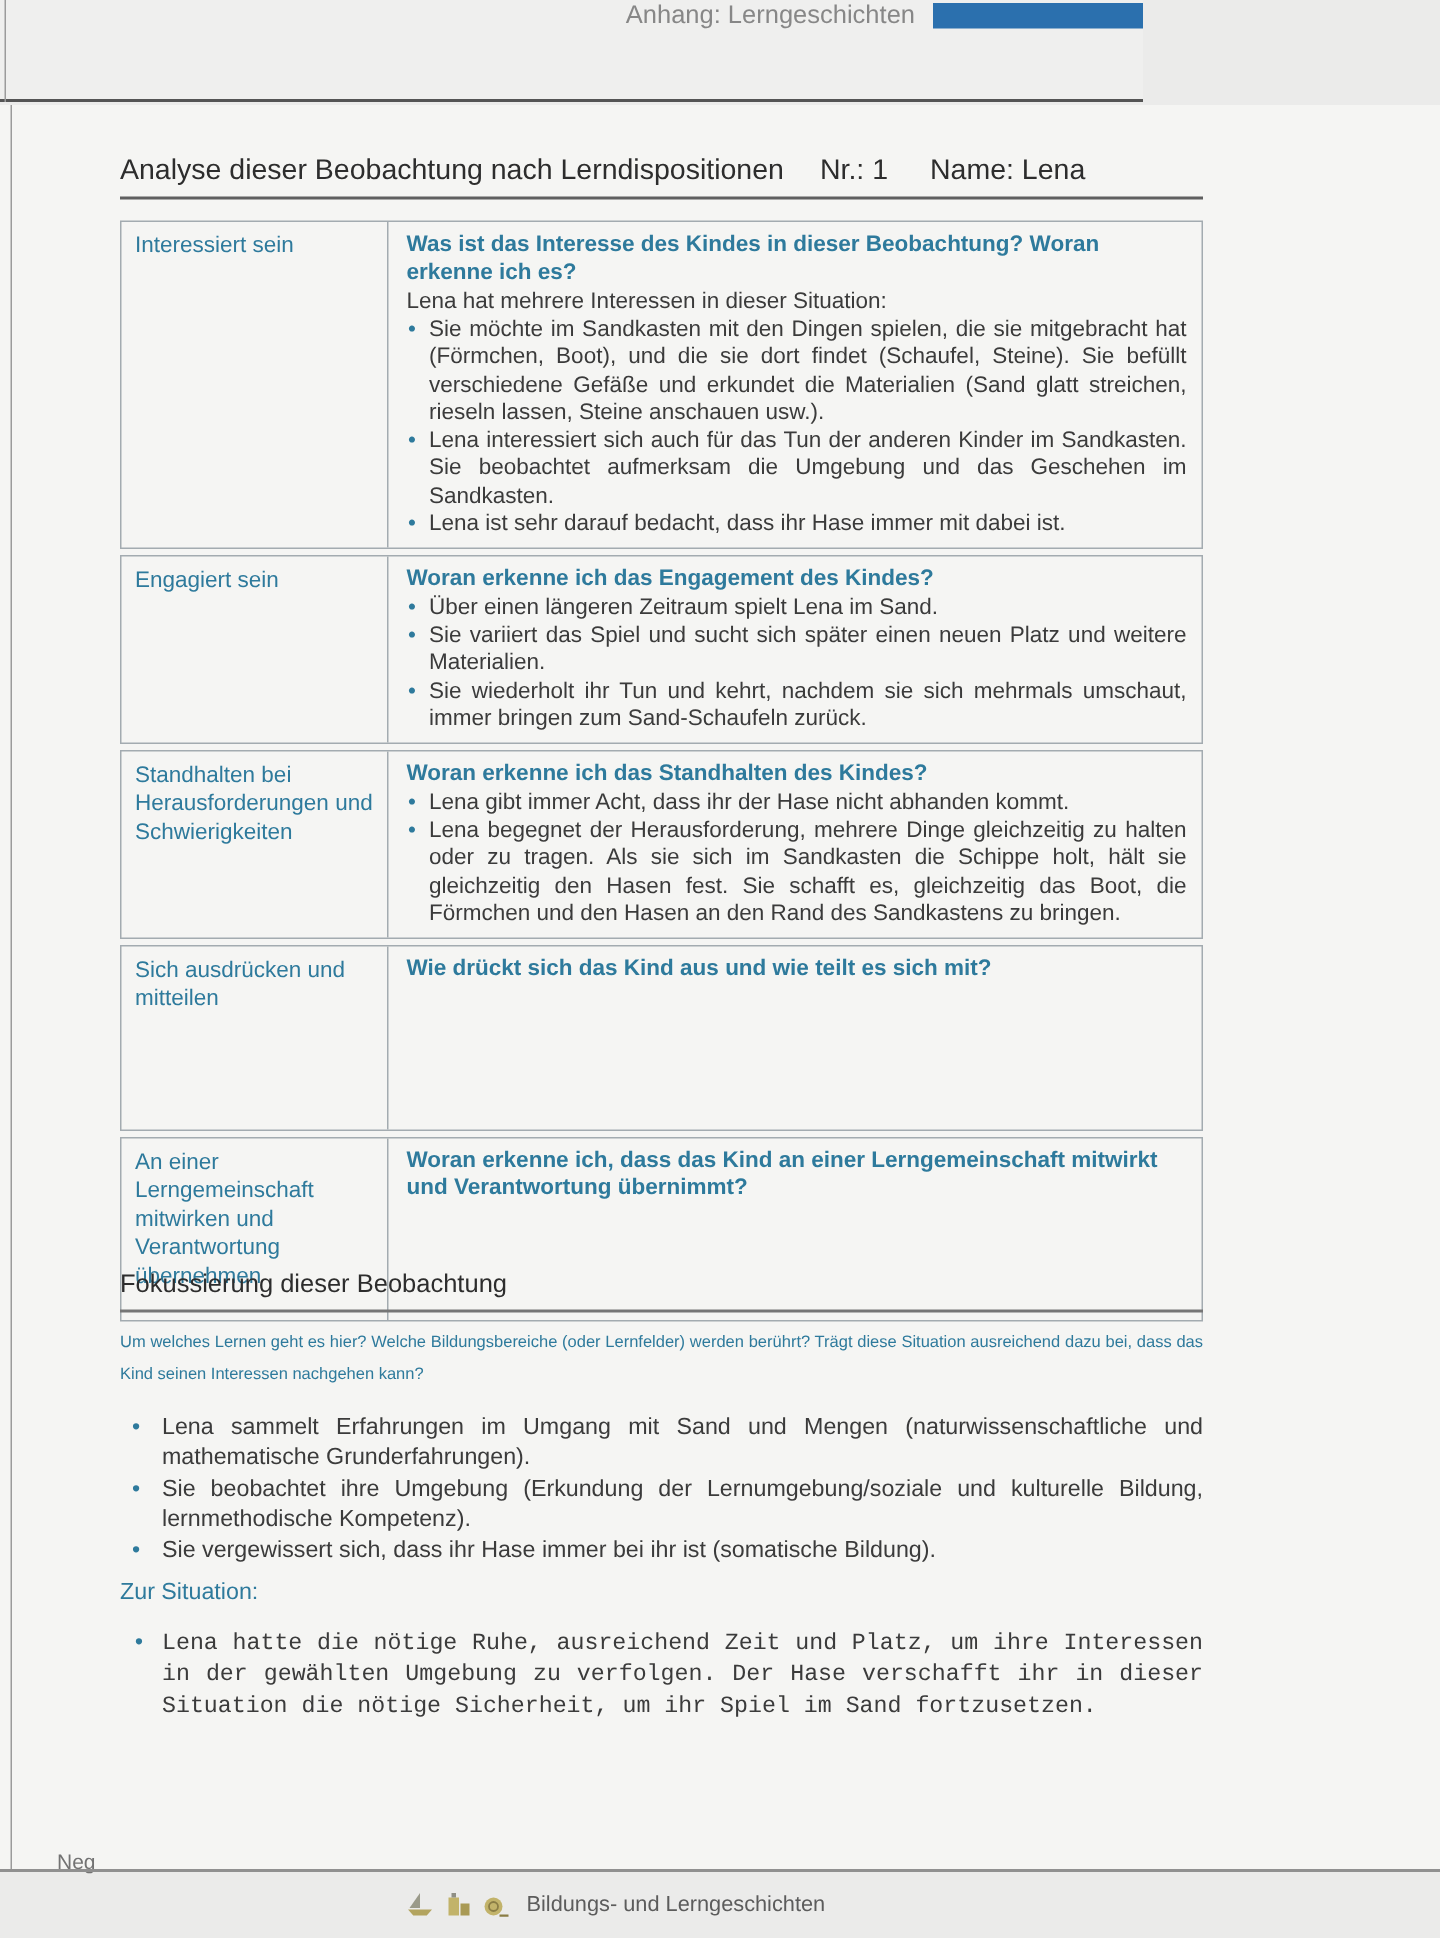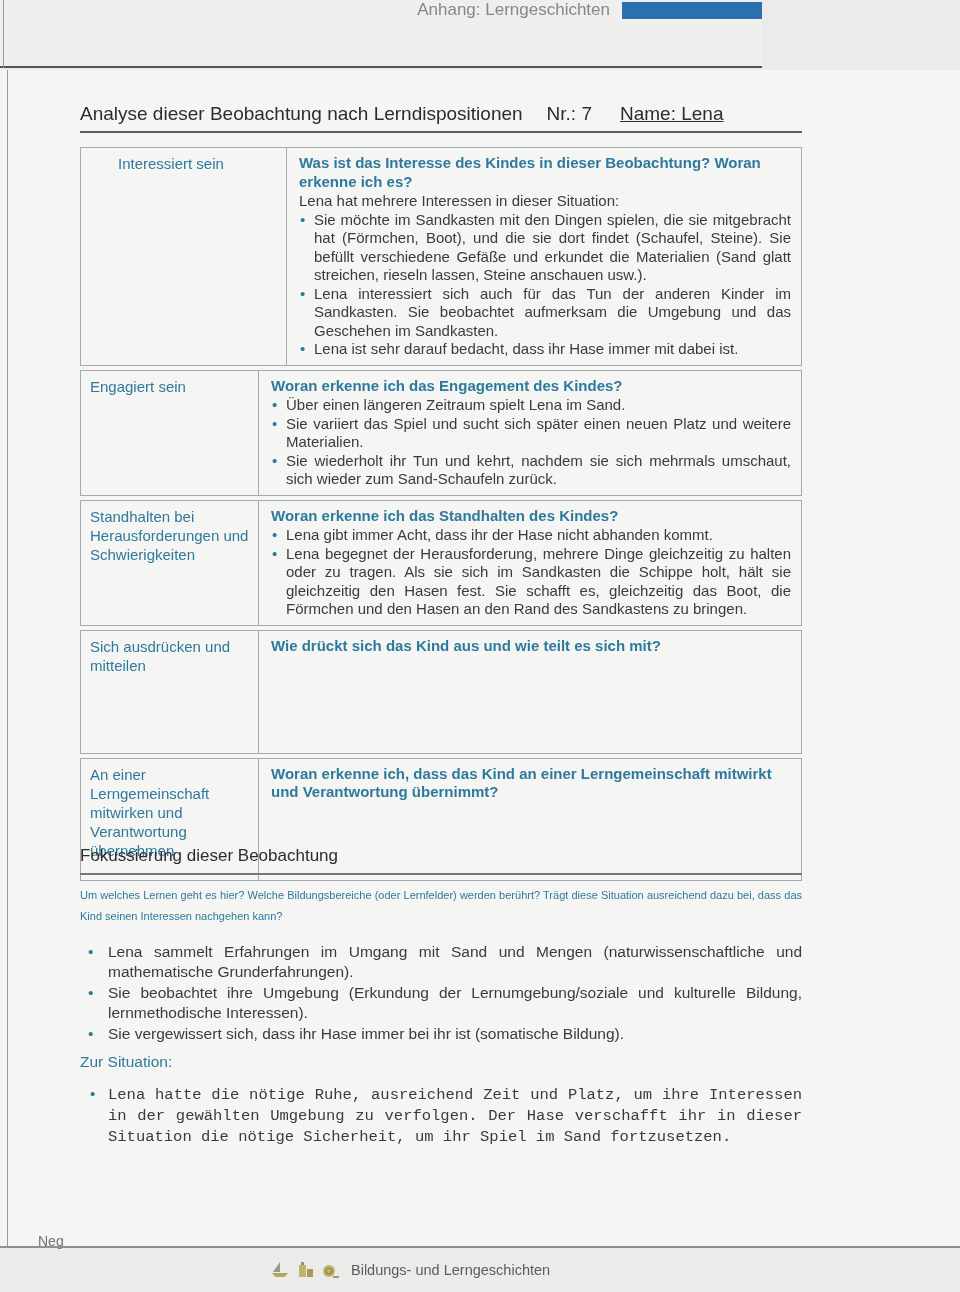--- a/index.html
+++ b/index.html
@@ -22,26 +22,26 @@
   .top-strip{position:absolute;left:0;top:0;width:762px;height:68px;background:var(--strip-bg);border-bottom:2px solid #545454;}
   .top-tick{position:absolute;left:3px;top:0;width:1px;height:68px;background:#9b9b9b;}
   .header-title{position:absolute;top:0;right:152px;font-size:17px;line-height:20px;color:#878787;}
   .accent-bar{position:absolute;top:2px;right:0;width:140px;height:17px;background:#2b70ae;}
   
   .page{position:absolute;left:0;top:70px;width:960px;height:1177px;background:var(--page-bg);}
   .page-left-border{position:absolute;left:7px;top:0;width:1px;height:1177px;background:#9b9b9b;}
   
   .doc-title-row{position:absolute;left:80px;top:33px;width:722px;display:flex;align-items:baseline;font-size:19px;color:#2d2d2d;}
   .doc-title-row .nr{margin-left:24px;}
-  .doc-title-row .name{margin-left:28px;text-decoration:underline;}
+  .doc-title-row .name{margin-left:28px;}
   .title-rule{position:absolute;left:80px;top:61px;width:722px;height:2px;background:#5f5f5f;}
   
   .obs-table{position:absolute;left:80px;top:77px;width:722px;}
   .obs-row{display:flex;border:1px solid var(--border);margin-bottom:4px;background:var(--page-bg);}
-  .obs-row:nth-child(1){min-height:181px;padding-left:28px;}
+  .obs-row:nth-child(1){min-height:181px;}
   .obs-row:nth-child(2){min-height:113px;}
   .obs-row:nth-child(3){min-height:116px;}
   .obs-row:nth-child(4){min-height:124px;}
   .obs-row:nth-child(5){min-height:123px;}
   .label-cell{flex:0 0 178px;width:178px;border-right:1px solid var(--border);padding:6px 8px 6px 9px;color:var(--teal);font-size:15px;line-height:19px;}
   .content-cell{flex:1;padding:6px 10px 6px 12px;font-size:15px;line-height:18.5px;color:var(--body-text);}
   .question{color:var(--teal);margin:0 0 1px 0;font-weight:bold;}
   ul.bullets{list-style:none;margin:0;padding:0;}
   ul.bullets li{position:relative;padding-left:15px;text-align:justify;}
   ul.bullets li::before{content:"\2022";position:absolute;left:1px;top:0;color:var(--teal);}
@@ -71,21 +71,21 @@
   <div class="top-tick"></div>
   <div class="header-title">Anhang: Lerngeschichten</div>
   <div class="accent-bar"></div>
 </div>
 
 <div class="page">
   <div class="page-left-border"></div>
 
   <div class="doc-title-row">
     <span>Analyse dieser Beobachtung nach Lerndispositionen</span>
-    <span class="nr">Nr.: 7</span>
+    <span class="nr">Nr.: 1</span>
     <span class="name">Name: Lena</span>
   </div>
   <div class="title-rule"></div>
 
   <div class="obs-table">
 
     <div class="obs-row">
       <div class="label-cell">
         <span>Interessiert sein</span>
       </div>
@@ -102,21 +102,21 @@
 
     <div class="obs-row">
       <div class="label-cell">
         <span>Engagiert sein</span>
       </div>
       <div class="content-cell">
         <div class="question">Woran erkenne ich das Engagement des Kindes?</div>
         <ul class="bullets">
           <li>Über einen längeren Zeitraum spielt Lena im Sand.</li>
           <li>Sie variiert das Spiel und sucht sich später einen neuen Platz und weitere Materialien.</li>
-          <li>Sie wiederholt ihr Tun und kehrt, nachdem sie sich mehrmals umschaut, sich wieder zum Sand-Schaufeln zurück.</li>
+          <li>Sie wiederholt ihr Tun und kehrt, nachdem sie sich mehrmals umschaut, immer bringen zum Sand-Schaufeln zurück.</li>
         </ul>
       </div>
     </div>
 
     <div class="obs-row">
       <div class="label-cell">
         <span>Standhalten bei Herausforderungen und Schwierigkeiten</span>
       </div>
       <div class="content-cell">
         <div class="question">Woran erkenne ich das Standhalten des Kindes?</div>
@@ -146,21 +146,21 @@
     </div>
 
   </div>
 
   <div class="focus">
     <h2 class="focus-heading">Fokussierung dieser Beobachtung</h2>
     <div class="focus-rule"></div>
     <p class="focus-question">Um welches Lernen geht es hier? Welche Bildungsbereiche (oder Lernfelder) werden berührt? Trägt diese Situation ausreichend dazu bei, dass das Kind seinen Interessen nachgehen kann?</p>
     <ul class="focus-bullets">
       <li>Lena sammelt Erfahrungen im Umgang mit Sand und Mengen (naturwissenschaftliche und mathematische Grunderfahrungen).</li>
-      <li>Sie beobachtet ihre Umgebung (Erkundung der Lernumgebung/soziale und kulturelle Bildung, lernmethodische Interessen).</li>
+      <li>Sie beobachtet ihre Umgebung (Erkundung der Lernumgebung/soziale und kulturelle Bildung, lernmethodische Kompetenz).</li>
       <li>Sie vergewissert sich, dass ihr Hase immer bei ihr ist (somatische Bildung).</li>
     </ul>
     <div class="situation-label">Zur Situation:</div>
     <ul class="situation-bullets">
       <li>Lena hatte die nötige Ruhe, ausreichend Zeit und Platz, um ihre Interessen in der gewählten Umgebung zu verfolgen. Der Hase verschafft ihr in dieser Situation die nötige Sicherheit, um ihr Spiel im Sand fortzusetzen.</li>
     </ul>
   </div>
 </div>
 
 <div class="watermark">Neg</div>

